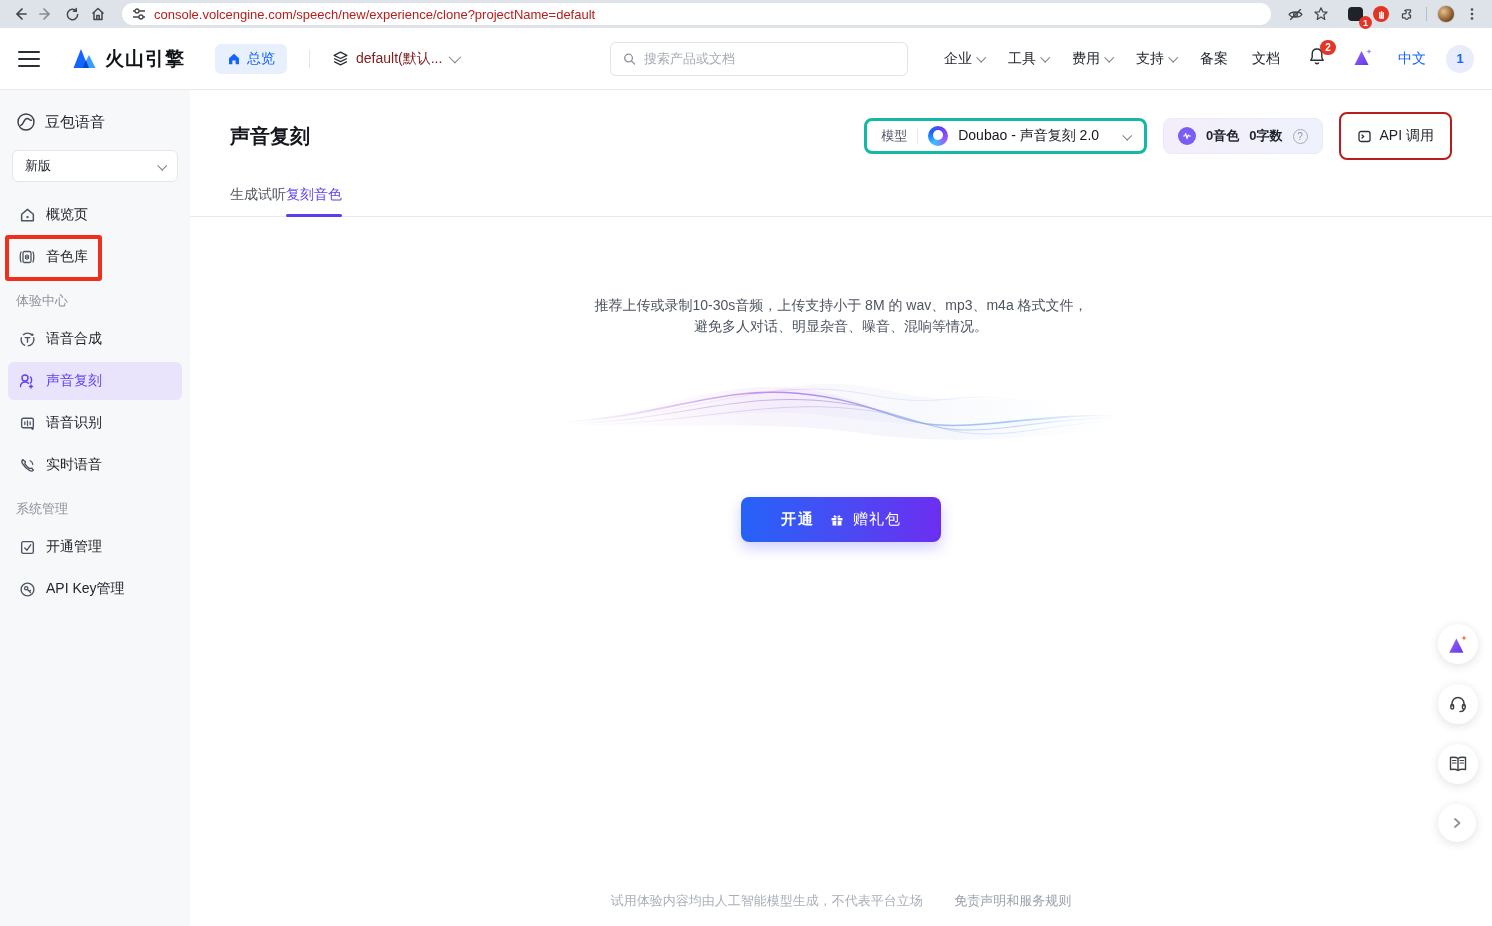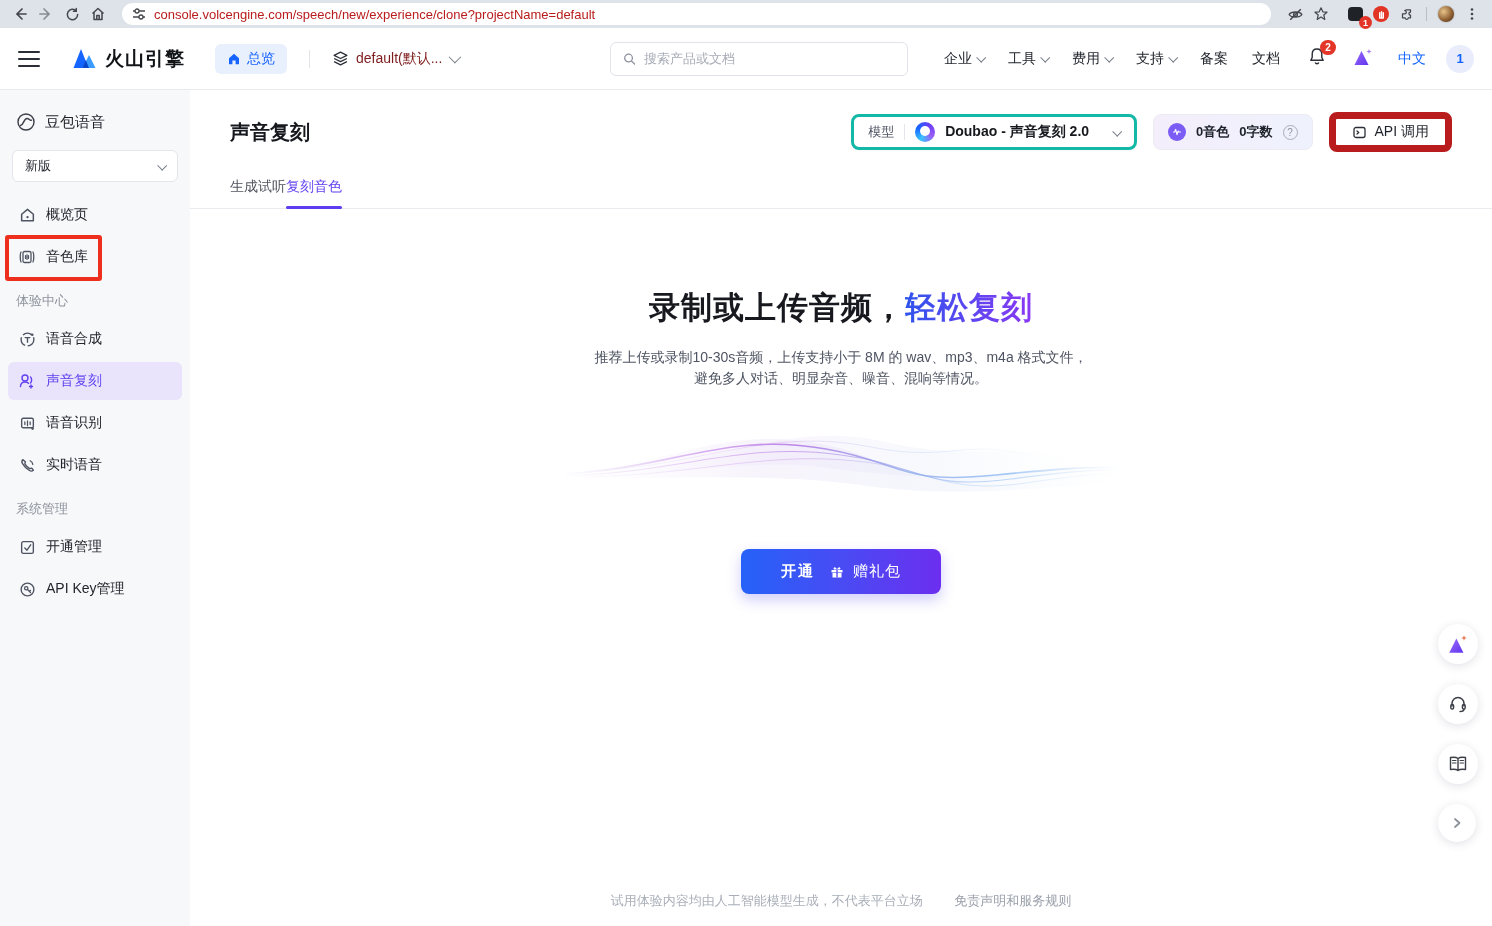--- a/index.html
+++ b/index.html
@@ -54,28 +54,28 @@
   .red-annot { position:absolute; left:5px; top:145px; width:97px; height:46px; border:4px solid #ee2f1e; border-radius:3px; pointer-events:none; z-index:5; }
 
   
   .main { flex:1; position:relative; background:#fff; }
   .main-header { display:flex; align-items:center; padding:22px 40px 0; }
   .page-title { font-size:20px; font-weight:bold; color:#16181d; }
   .hdr-right { margin-left:auto; display:flex; align-items:center; gap:16px; }
   .model-pill { display:flex; align-items:center; gap:10px; height:36px; border:3px solid #14b8a6; background:#fff; border-radius:8px; padding:0 14px; cursor:pointer; box-shadow:0 1px 2px rgba(30,40,80,.04); }
   .model-label { font-size:13px; color:#4e5462; }
   .pill-div { width:1px; height:16px; background:#e4e6eb; }
-  .model-value { font-size:14px; font-weight:bold; color:#16181d; white-space:nowrap; }
+  .model-value { font-size:14px; font-weight:normal; color:#16181d; white-space:nowrap; }
   .doubao-logo { width:20px; height:20px; border-radius:50%; background:conic-gradient(from 210deg,#39c3ff,#1664ff,#6a3df5,#9a5cf7,#39c3ff); position:relative; }
   .doubao-logo::after { content:""; position:absolute; left:5px; top:4px; width:10px; height:10px; border-radius:50%; background:#fff; box-shadow:2px 2px 0 0 rgba(255,255,255,.0); }
   .quota-pill { display:flex; align-items:center; gap:10px; height:36px; border-radius:8px; padding:0 14px; background:linear-gradient(90deg,#f4eefb,#eef2fc); border:1px solid #ecebf5; cursor:pointer; }
   .quota-ic { width:18px; height:18px; border-radius:50%; background:#7b5cf5; display:flex; align-items:center; justify-content:center; }
   .quota-txt { font-size:13px; font-weight:bold; color:#1d2129; }
   .q-circle { width:15px; height:15px; border-radius:50%; border:1px solid #a8adb7; color:#8d929c; font-size:10px; display:flex; align-items:center; justify-content:center; }
-  .api-btn { display:flex; align-items:center; gap:8px; height:40px; border:7px solid #b91c1c; background:#fff; border-radius:8px; padding:0 16px; font-size:14px; color:#1d2129; cursor:pointer; }
+  .api-btn { display:flex; align-items:center; gap:8px; height:48px; border:2px solid #b91c1c; background:#fff; border-radius:8px; padding:0 16px; font-size:14px; color:#1d2129; cursor:pointer; }
 
   .tabs { display:flex; padding:0 40px; margin-top:26px; border-bottom:1px solid #e9eaee; }
   .tab { font-size:14px; color:#515archive761; color:#51565f; padding-bottom:12px; cursor:pointer; position:relative; }
   .tab.active { color:#6240f0; }
   .tab.active::after { content:""; position:absolute; left:0; right:0; bottom:-1px; height:3px; background:#5e3df0; border-radius:2px; }
 
   .hero { text-align:center; margin-top:78px; }
   .hero-h1 { font-size:31px; font-weight:bold; color:#17191f; letter-spacing:1px; }
   .hero-accent { background:linear-gradient(90deg,#2f54eb,#8a38f5); -webkit-background-clip:text; background-clip:text; color:transparent; }
   .hero-desc { margin-top:18px; font-size:14px; color:#4e5462; line-height:21px; }
@@ -385,23 +385,20 @@
         </div>
       </div>
     </div>
 
     <div class="tabs">
       <div class="tab">生成试听</div>
       <div class="tab active">复刻音色</div>
     </div>
 
     <div class="hero">
-      <div class="hero-h1">
-        <span>录制或上传音频，</span><span class="hero-accent">轻松复刻</span>
-      </div>
       <div class="hero-desc">
         <div>推荐上传或录制10-30s音频，上传支持小于 8M 的 wav、mp3、m4a 格式文件，</div>
         <div>避免多人对话、明显杂音、噪音、混响等情况。</div>
       </div>
     </div>
 
     <div class="wave-wrap">
       <svg width="560" height="92" viewBox="0 0 560 92">
         <defs>
           <linearGradient id="wg" x1="0" y1="0" x2="1" y2="0">

